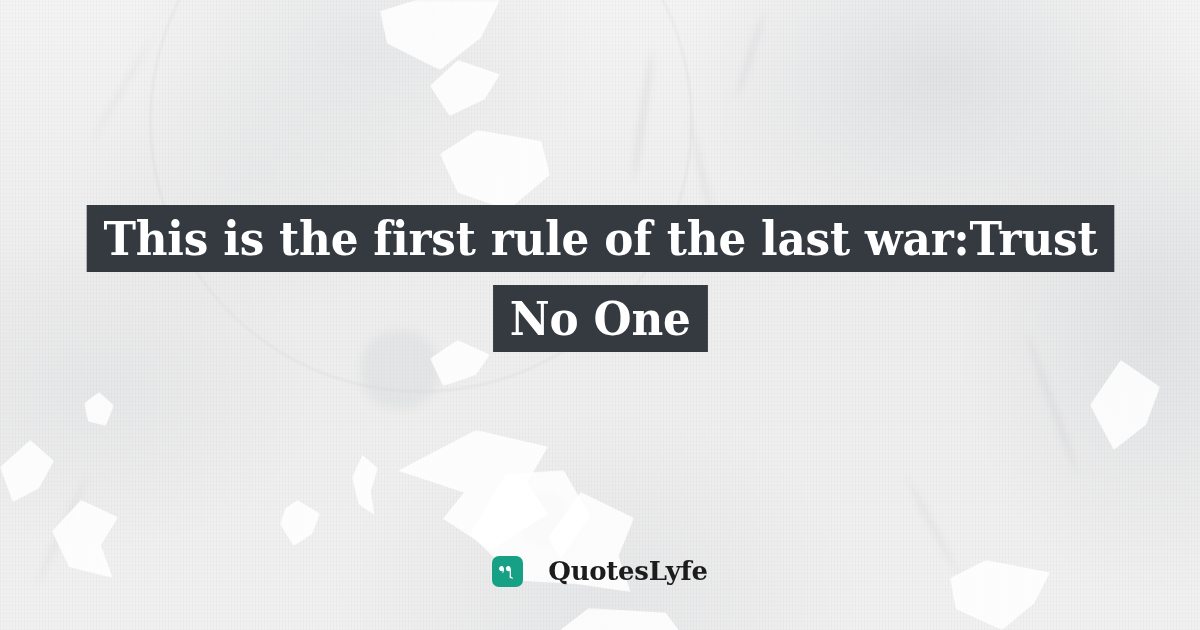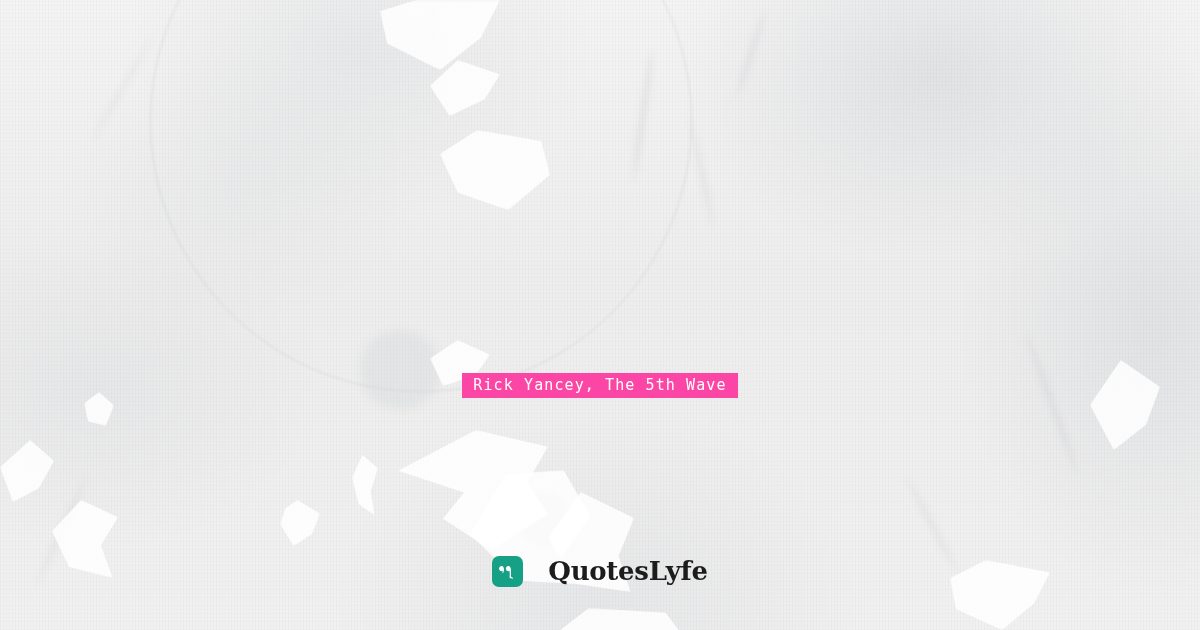--- a/index.html
+++ b/index.html
@@ -245,24 +245,29 @@
   <div class="splotch s9"></div>
   <div class="splotch s10"></div>
   <div class="splotch s11"></div>
   <div class="splotch s12"></div>
   <div class="splotch s13"></div>
   <div class="splotch s14"></div>
   <div class="splotch s15"></div>
 
   <div class="content">
 
-
-    <div class="author-wrap">
-      <span class="author-badge">Rick Yancey, The 5th Wave</span>
+    <div class="quote-block">
+      <span class="quote-line-wrap">
+        <span class="quote-line">This is the first rule of the last war:Trust</span>
+      </span>
+      <span class="quote-line-wrap">
+        <span class="quote-line">No One</span>
+      </span>
     </div>
+
 
     <div class="logo-wrap">
       <span class="logo-mark">
         <svg width="21" height="21" viewBox="0 0 24 24" aria-hidden="true">
           <path d="M5.4 5.6c-1.7 0-3.1 1.4-3.1 3.1s1.4 3.1 3.1 3.1c0.5 0 1-0.1 1.4-0.35
                    0 0 0 0 0 0 0.05 0.1-0.15 0.9-0.6 1.45-0.2 0.25-0.1 0.6 0.2 0.7
                    0.3 0.1 0.6-0.05 0.7-0.3 0.7-1.1 1-2.4 1-3.55 0-2.2-1.4-4.15-2.7-4.15z" fill="#ffffff"></path>
           <path d="M13.2 5.6c-1.7 0-3.1 1.4-3.1 3.1s1.4 3.1 3.1 3.1c0.45 0 0.9-0.1 1.3-0.28
                    l0 7.6c0 0.4 0.32 0.72 0.72 0.72s0.72-0.32 0.72-0.72l0-9.4
                    c0-2.3-1.4-4.12-2.74-4.12z" fill="#ffffff"></path>

